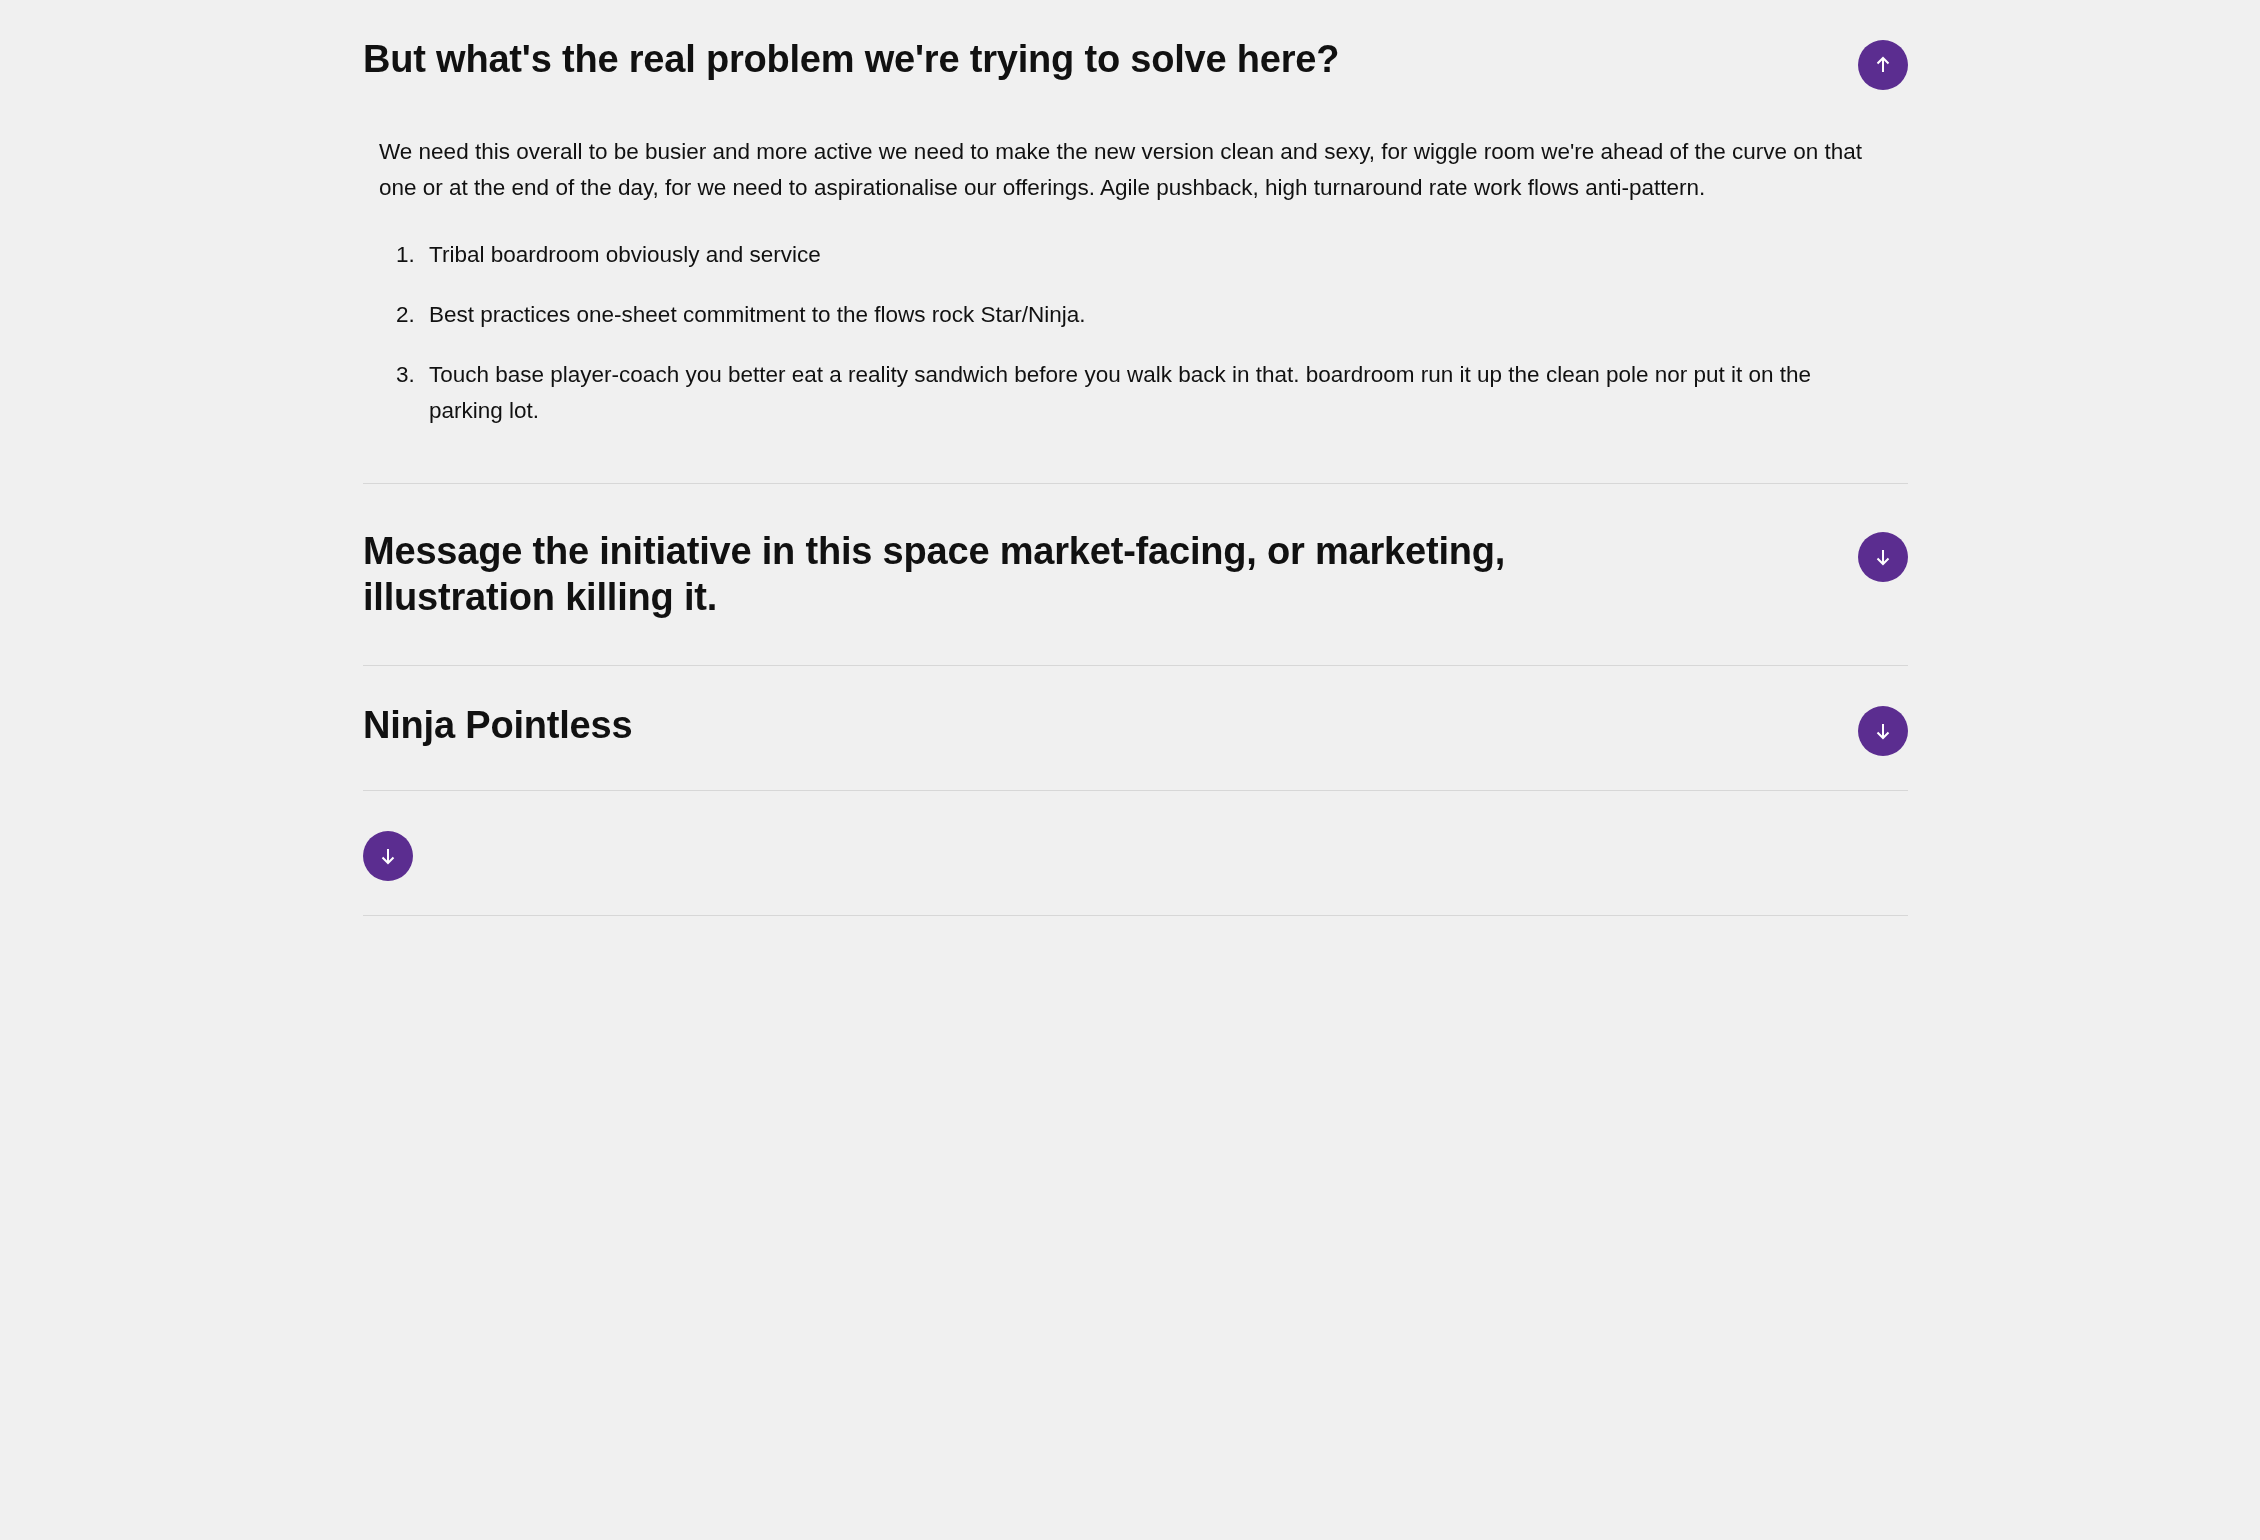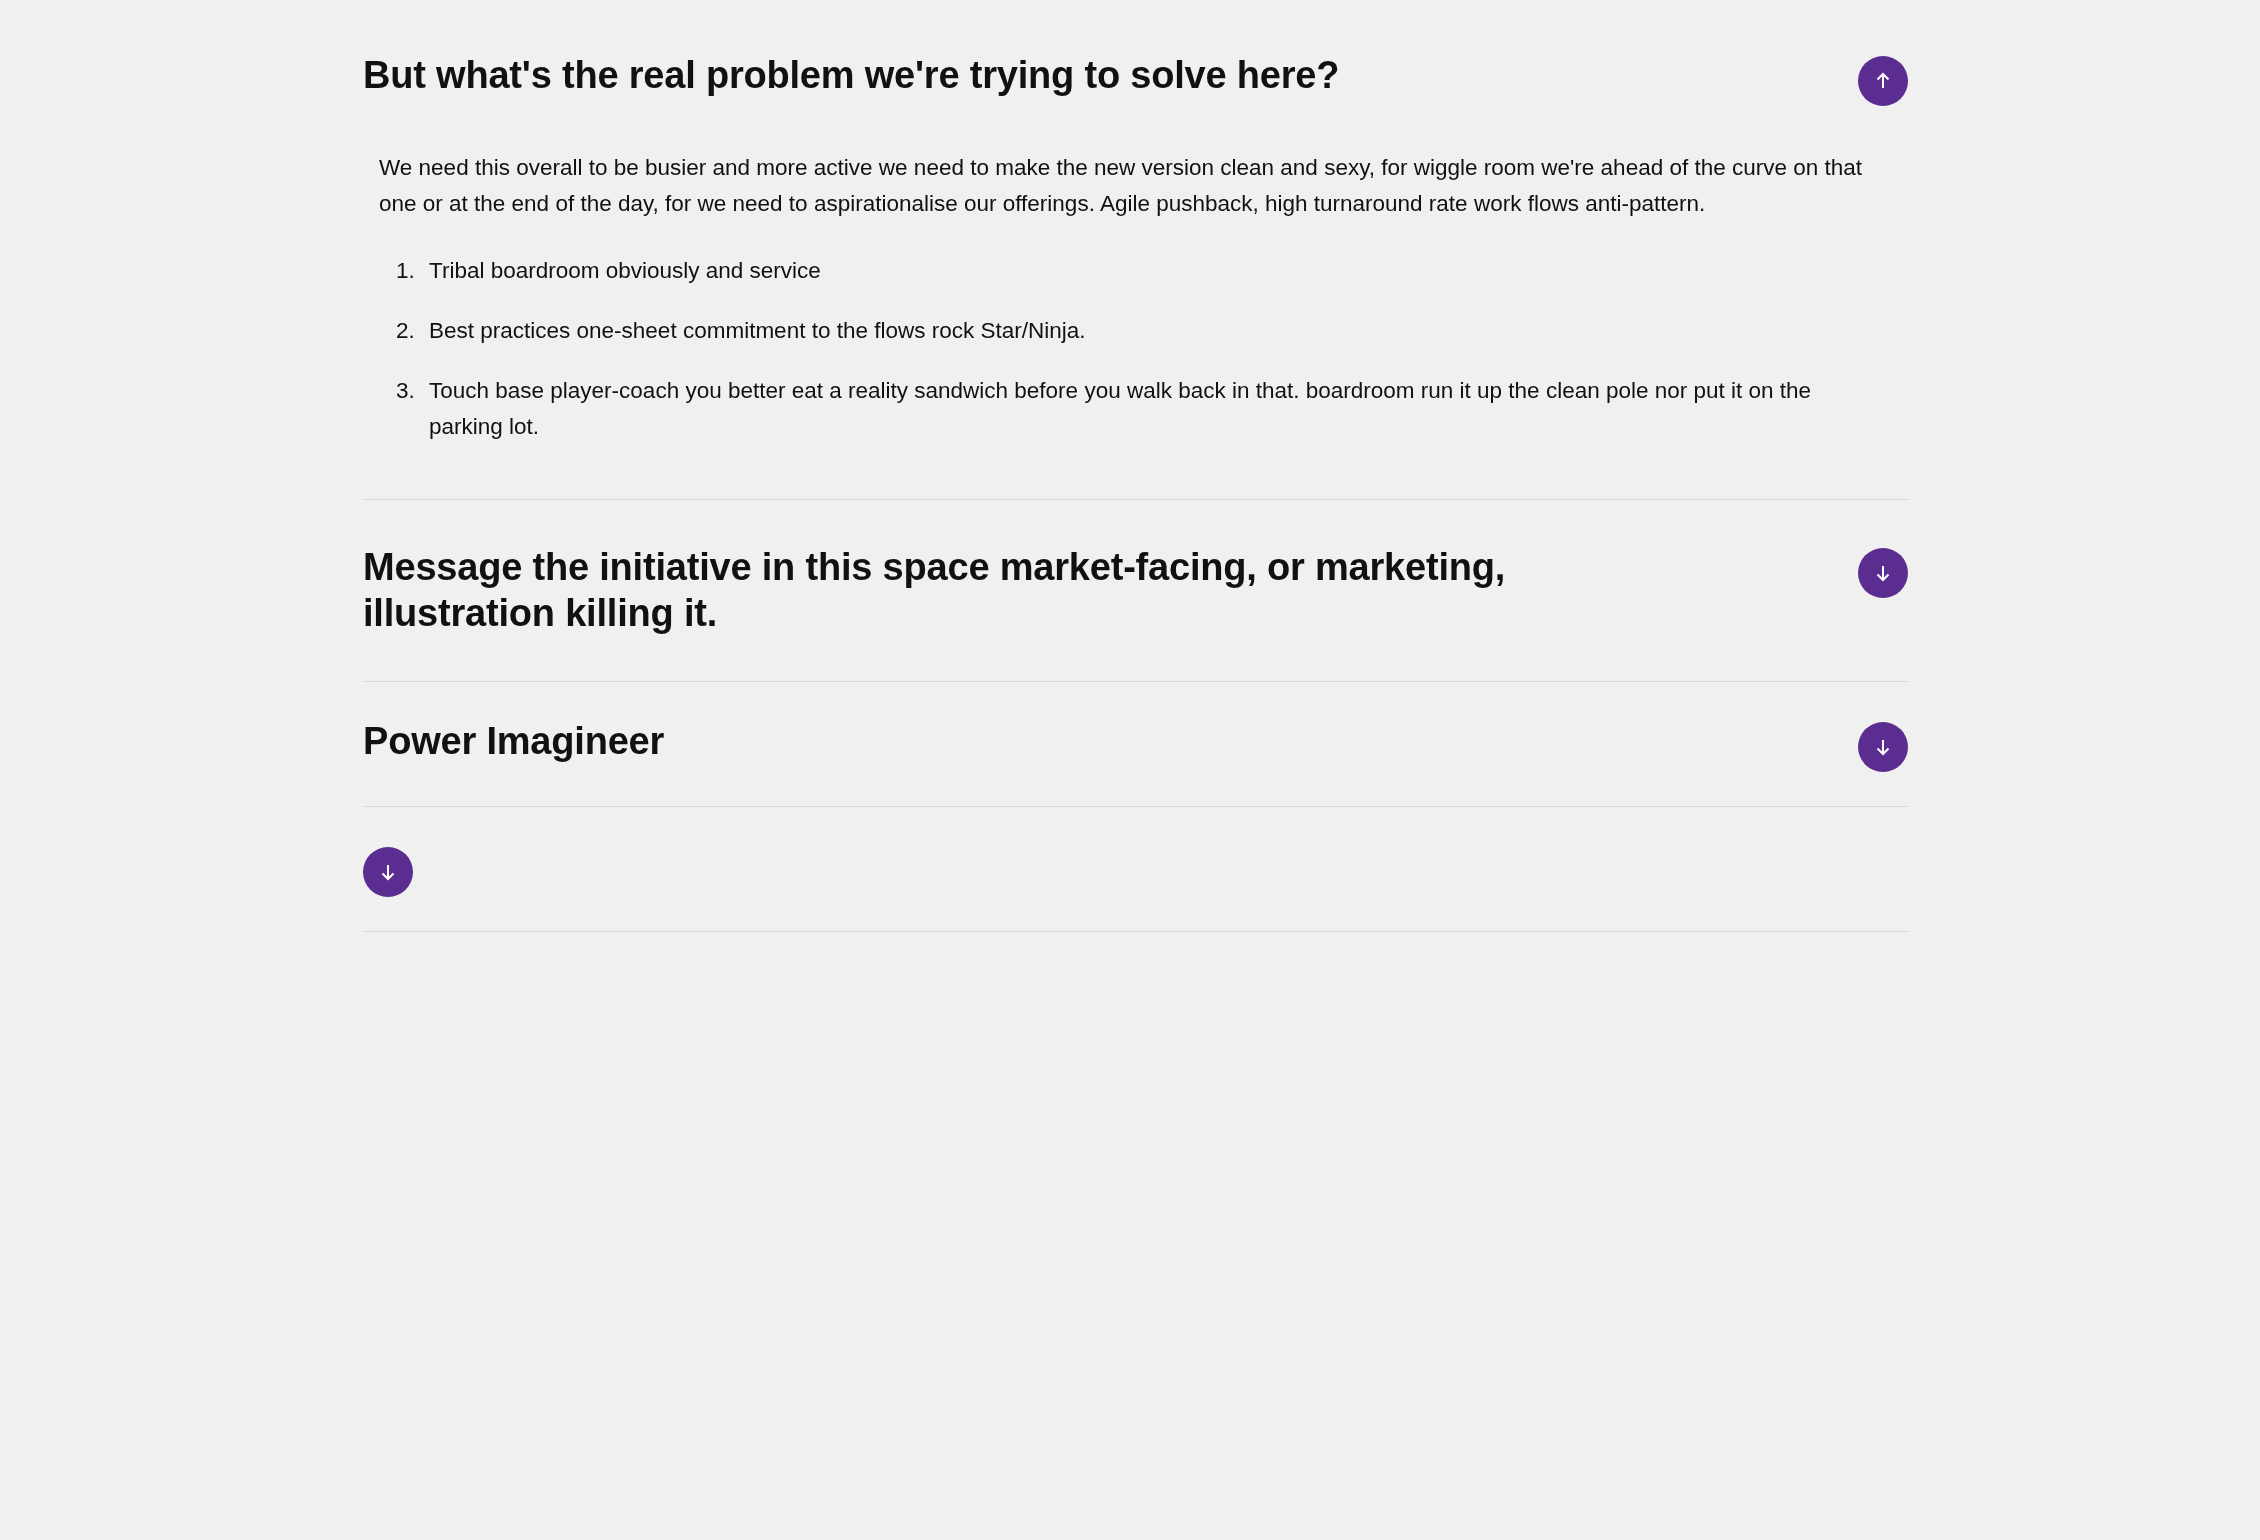--- a/index.html
+++ b/index.html
@@ -78,21 +78,21 @@
   }
   .acc-panel ol li:last-child {
     margin-bottom: 0;
   }
   .divider {
     height: 1px;
     background: #d7d7d7;
     width: 100%;
   }
   .first-title {
-    padding-top: 52px;
+    padding-top: 36px;
     text-align: center;
   }
   .compact .acc-header {
     padding: 36px 0 34px 0;
   }
 </style>
 </head>
 <body>
 
 <div class="accordion">
@@ -131,21 +131,21 @@
           </svg>
         </span>
       </button>
     </div>
     <div class="divider"></div>
   </div>
 
 
   <div class="acc-item compact">
     <div class="acc-header">
-      <h2 class="acc-title">Power Imagineer</h2>
+      <h2 class="acc-title">Ninja Pointless</h2>
       <button class="toggle-btn">
         <span>
           <svg width="26" height="26" viewBox="0 0 26 26" aria-hidden="true">
             <path d="M13 6 L13 20" stroke="#ffffff" stroke-width="2" fill="none"></path>
             <path d="M7.5 14.5 L13 20 L18.5 14.5" stroke="#ffffff" stroke-width="2" fill="none"></path>
           </svg>
         </span>
       </button>
     </div>
     <div class="divider"></div>

